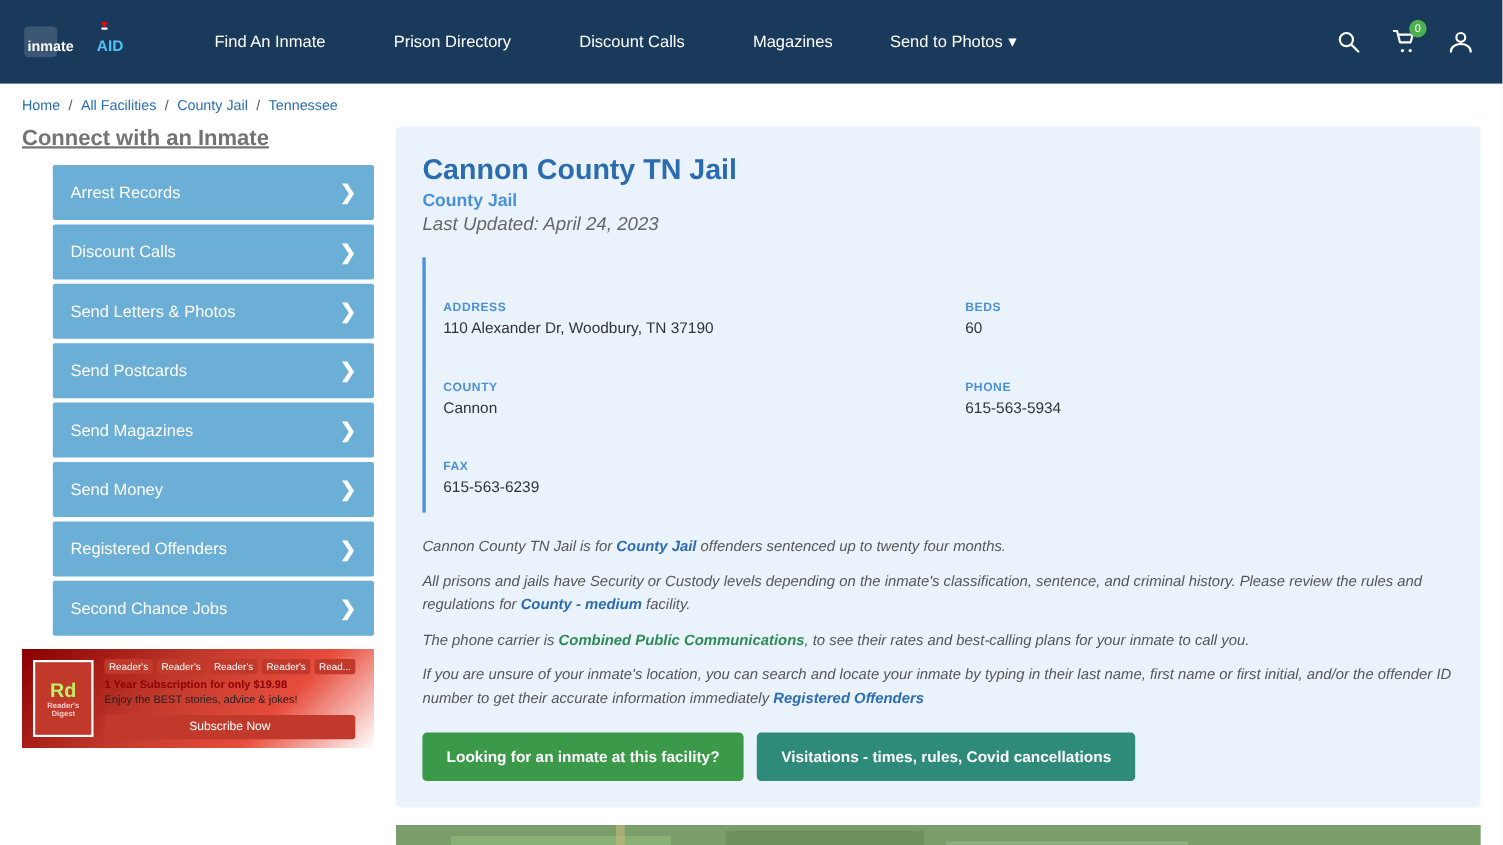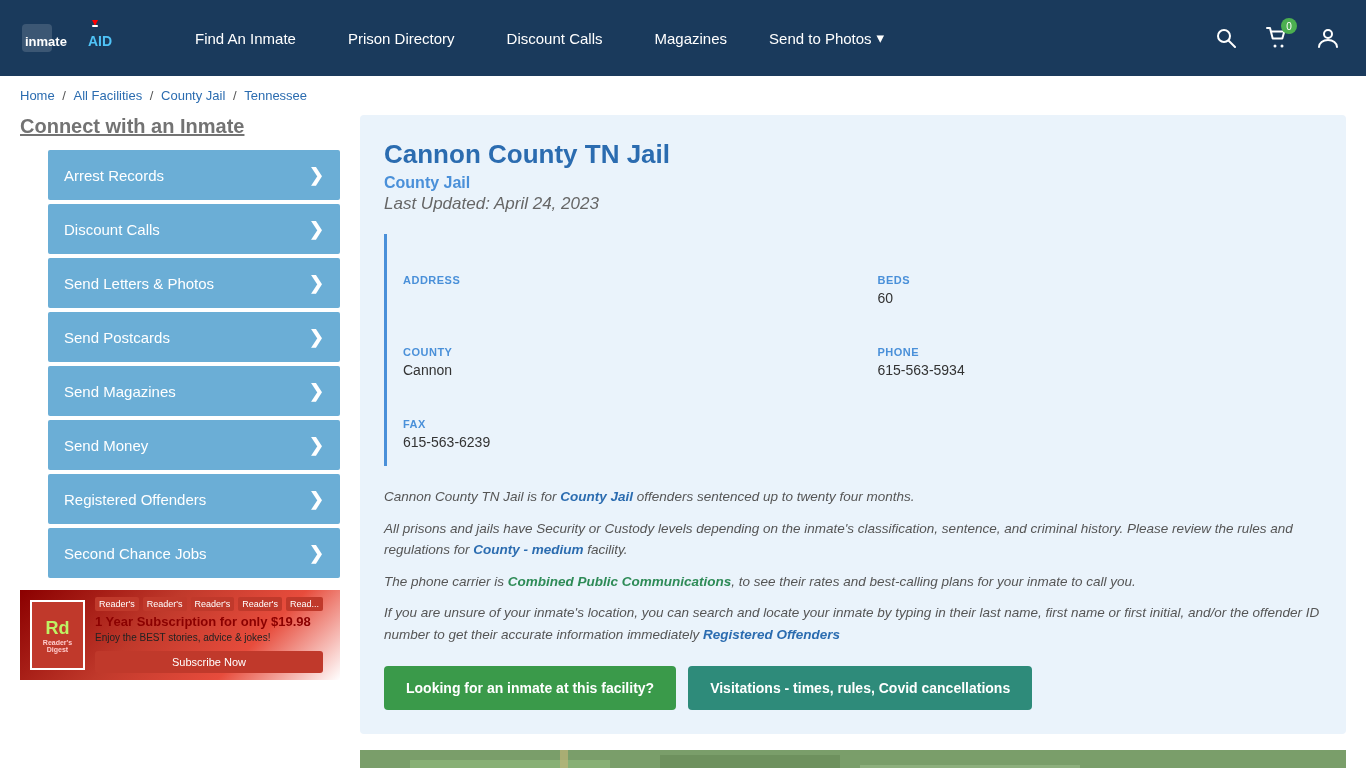--- a/index.html
+++ b/index.html
@@ -16,21 +16,21 @@
     }
     .nav-logo {
       display: flex;
       align-items: center;
       margin-right: 30px;
     }
     .nav-links {
       display: flex;
       align-items: center;
       flex: 1;
-      gap: 2px;
+      gap: 12px;
     }
     .nav-link {
       color: #fff;
       text-decoration: none;
       padding: 0 25px;
       font-size: 15px;
       height: 76px;
       display: flex;
       align-items: center;
       cursor: pointer;
@@ -157,21 +157,21 @@
       justify-content: center;
       font-size: 9px;
       font-weight: bold;
       border: 2px solid #fff;
       flex-shrink: 0;
     }
     .ad-text {
       font-size: 11px;
       color: #222;
     }
-    .ad-text strong { font-size: 13px; color: #8b0000; }
+    .ad-text strong { font-size: 10px; color: #8b0000; }
     .ad-subscribe {
       background: #c0392b;
       color: #fff;
       border: none;
       padding: 5px 10px;
       font-size: 11px;
       cursor: pointer;
       margin-top: 5px;
       border-radius: 3px;
     }
@@ -401,20 +401,21 @@
 
   <div class="content-area">
     <div class="facility-card">
       <h1 class="facility-name">Cannon County TN Jail</h1>
       <div class="facility-type">County Jail</div>
       <div class="facility-updated">Last Updated: April 24, 2023</div>
 
       <div class="info-grid">
         <div>
           <div class="info-label">ADDRESS</div>
+          <div class="info-value">110 Alexander Dr, Woodbury, TN 37190</div>
         </div>
         <div>
           <div class="info-label">BEDS</div>
           <div class="info-value">60</div>
         </div>
         <div>
           <div class="info-label">COUNTY</div>
           <div class="info-value">Cannon</div>
         </div>
         <div>

